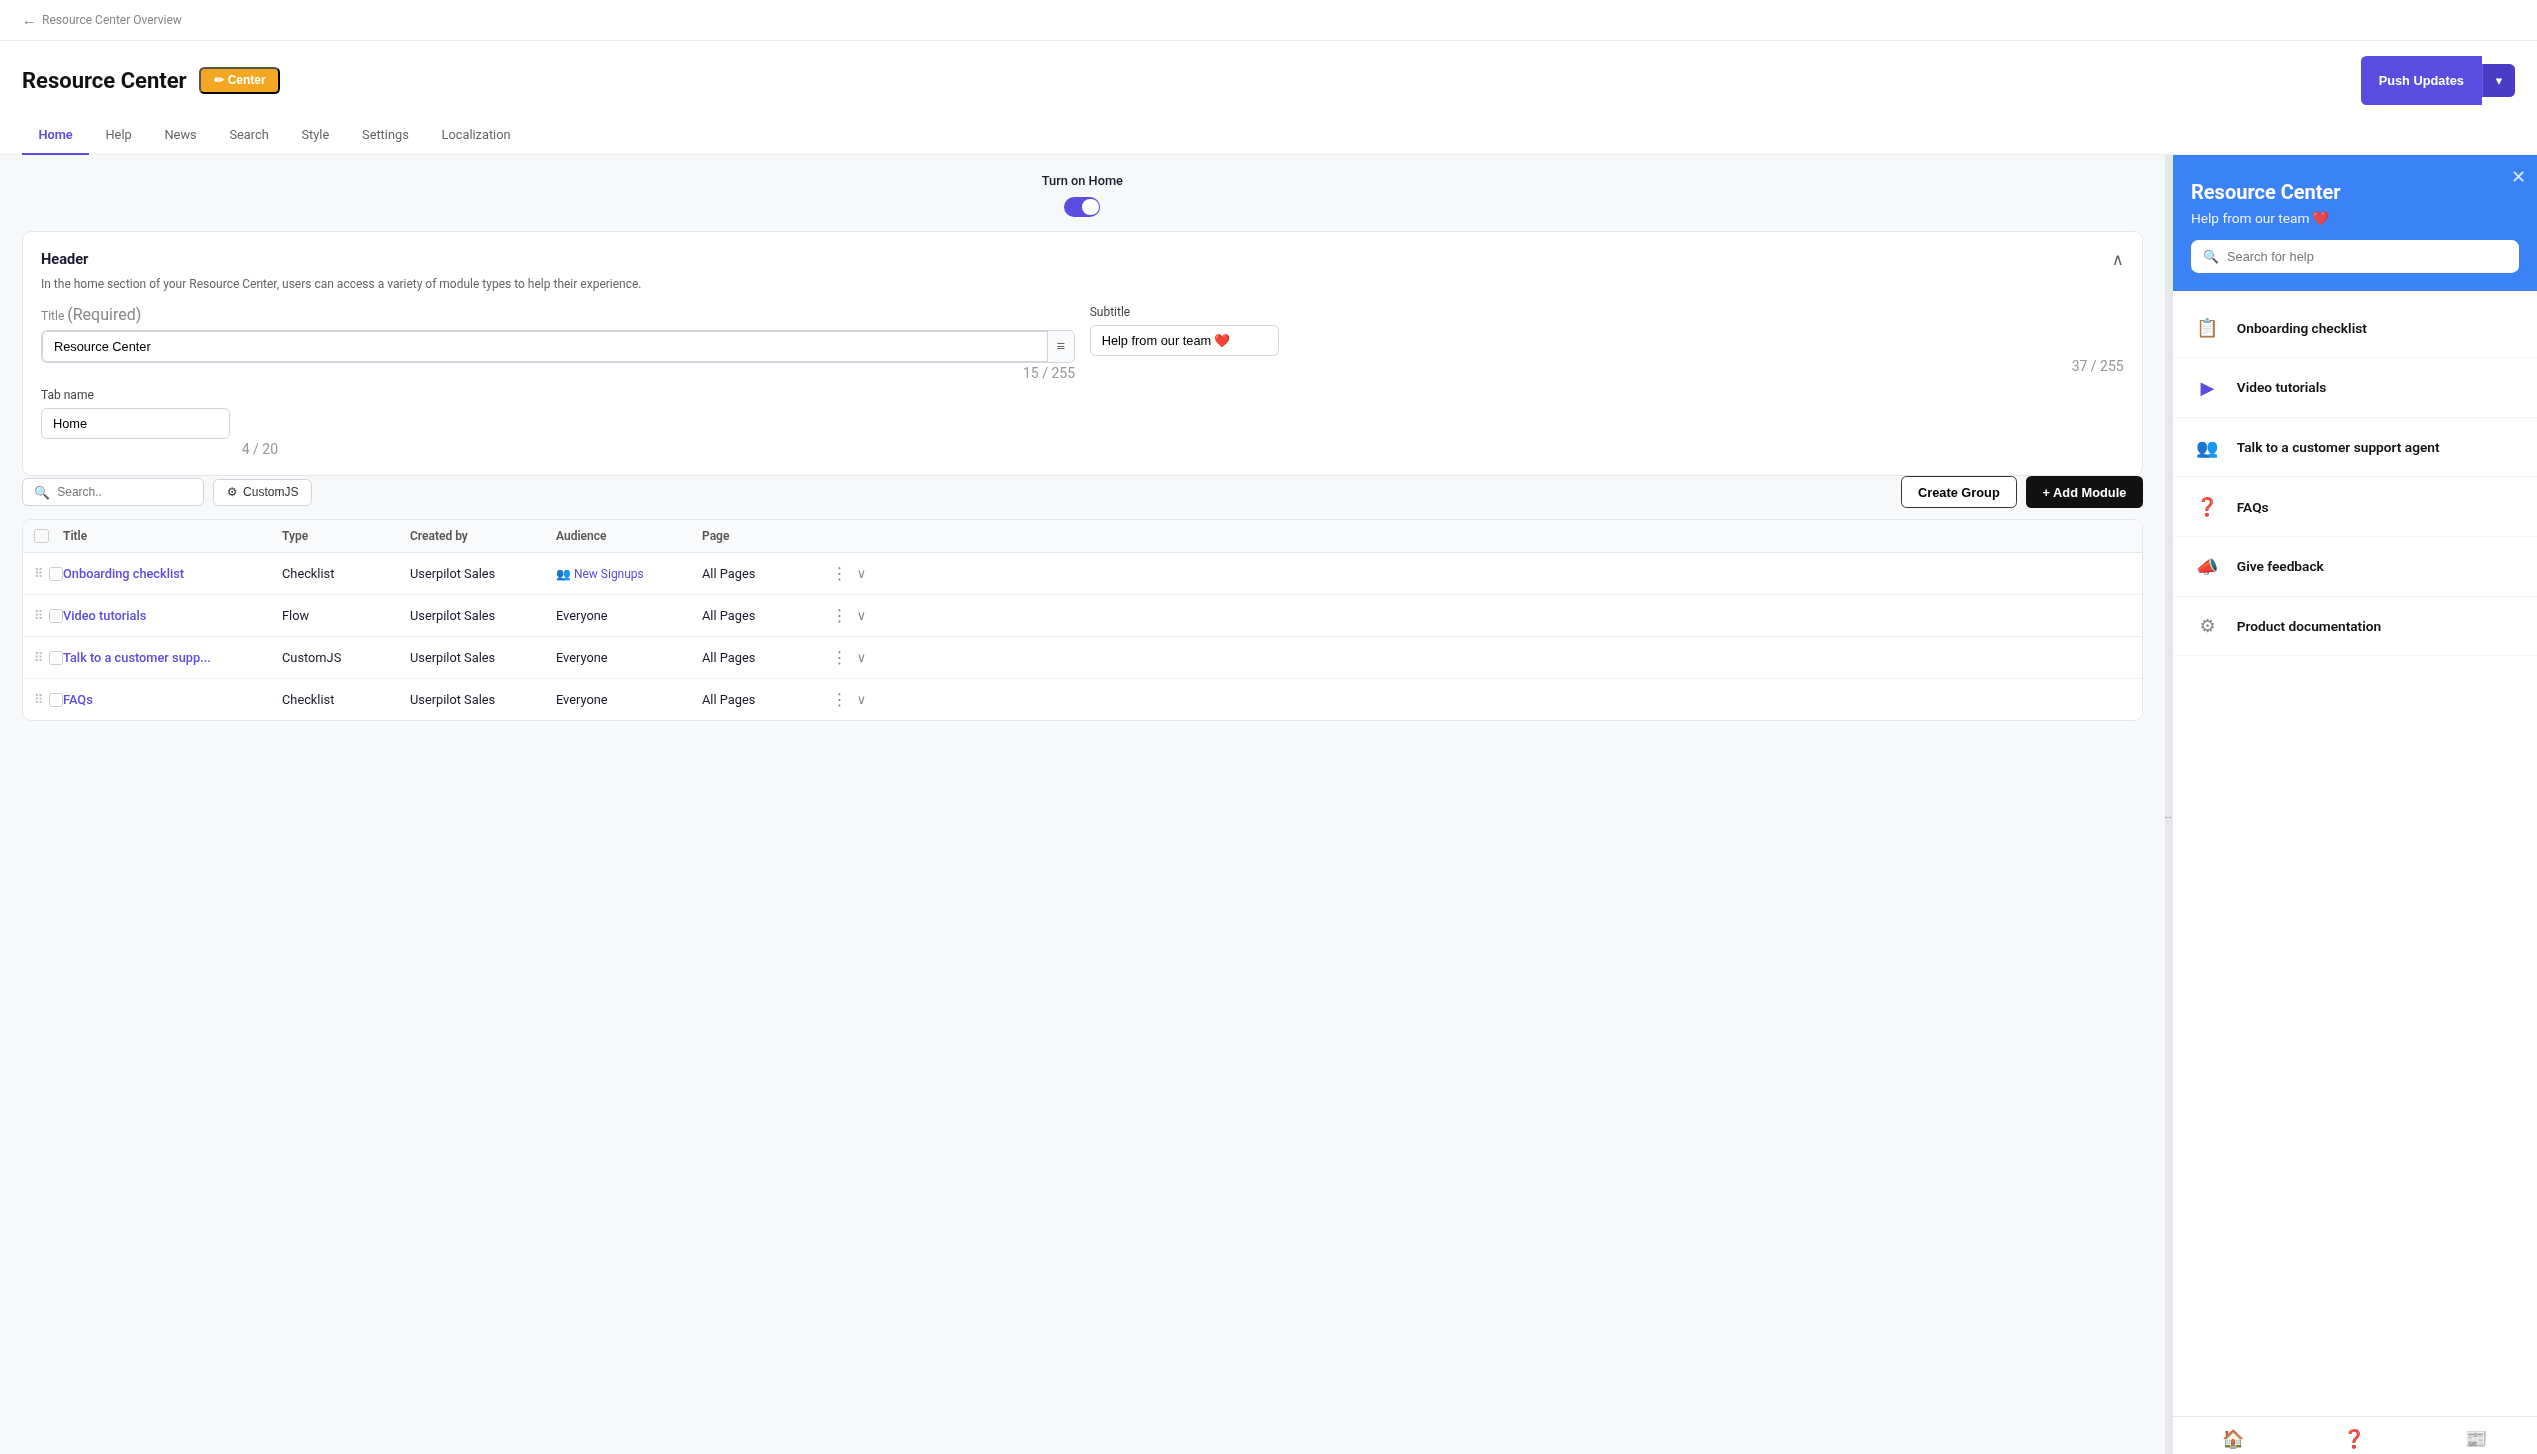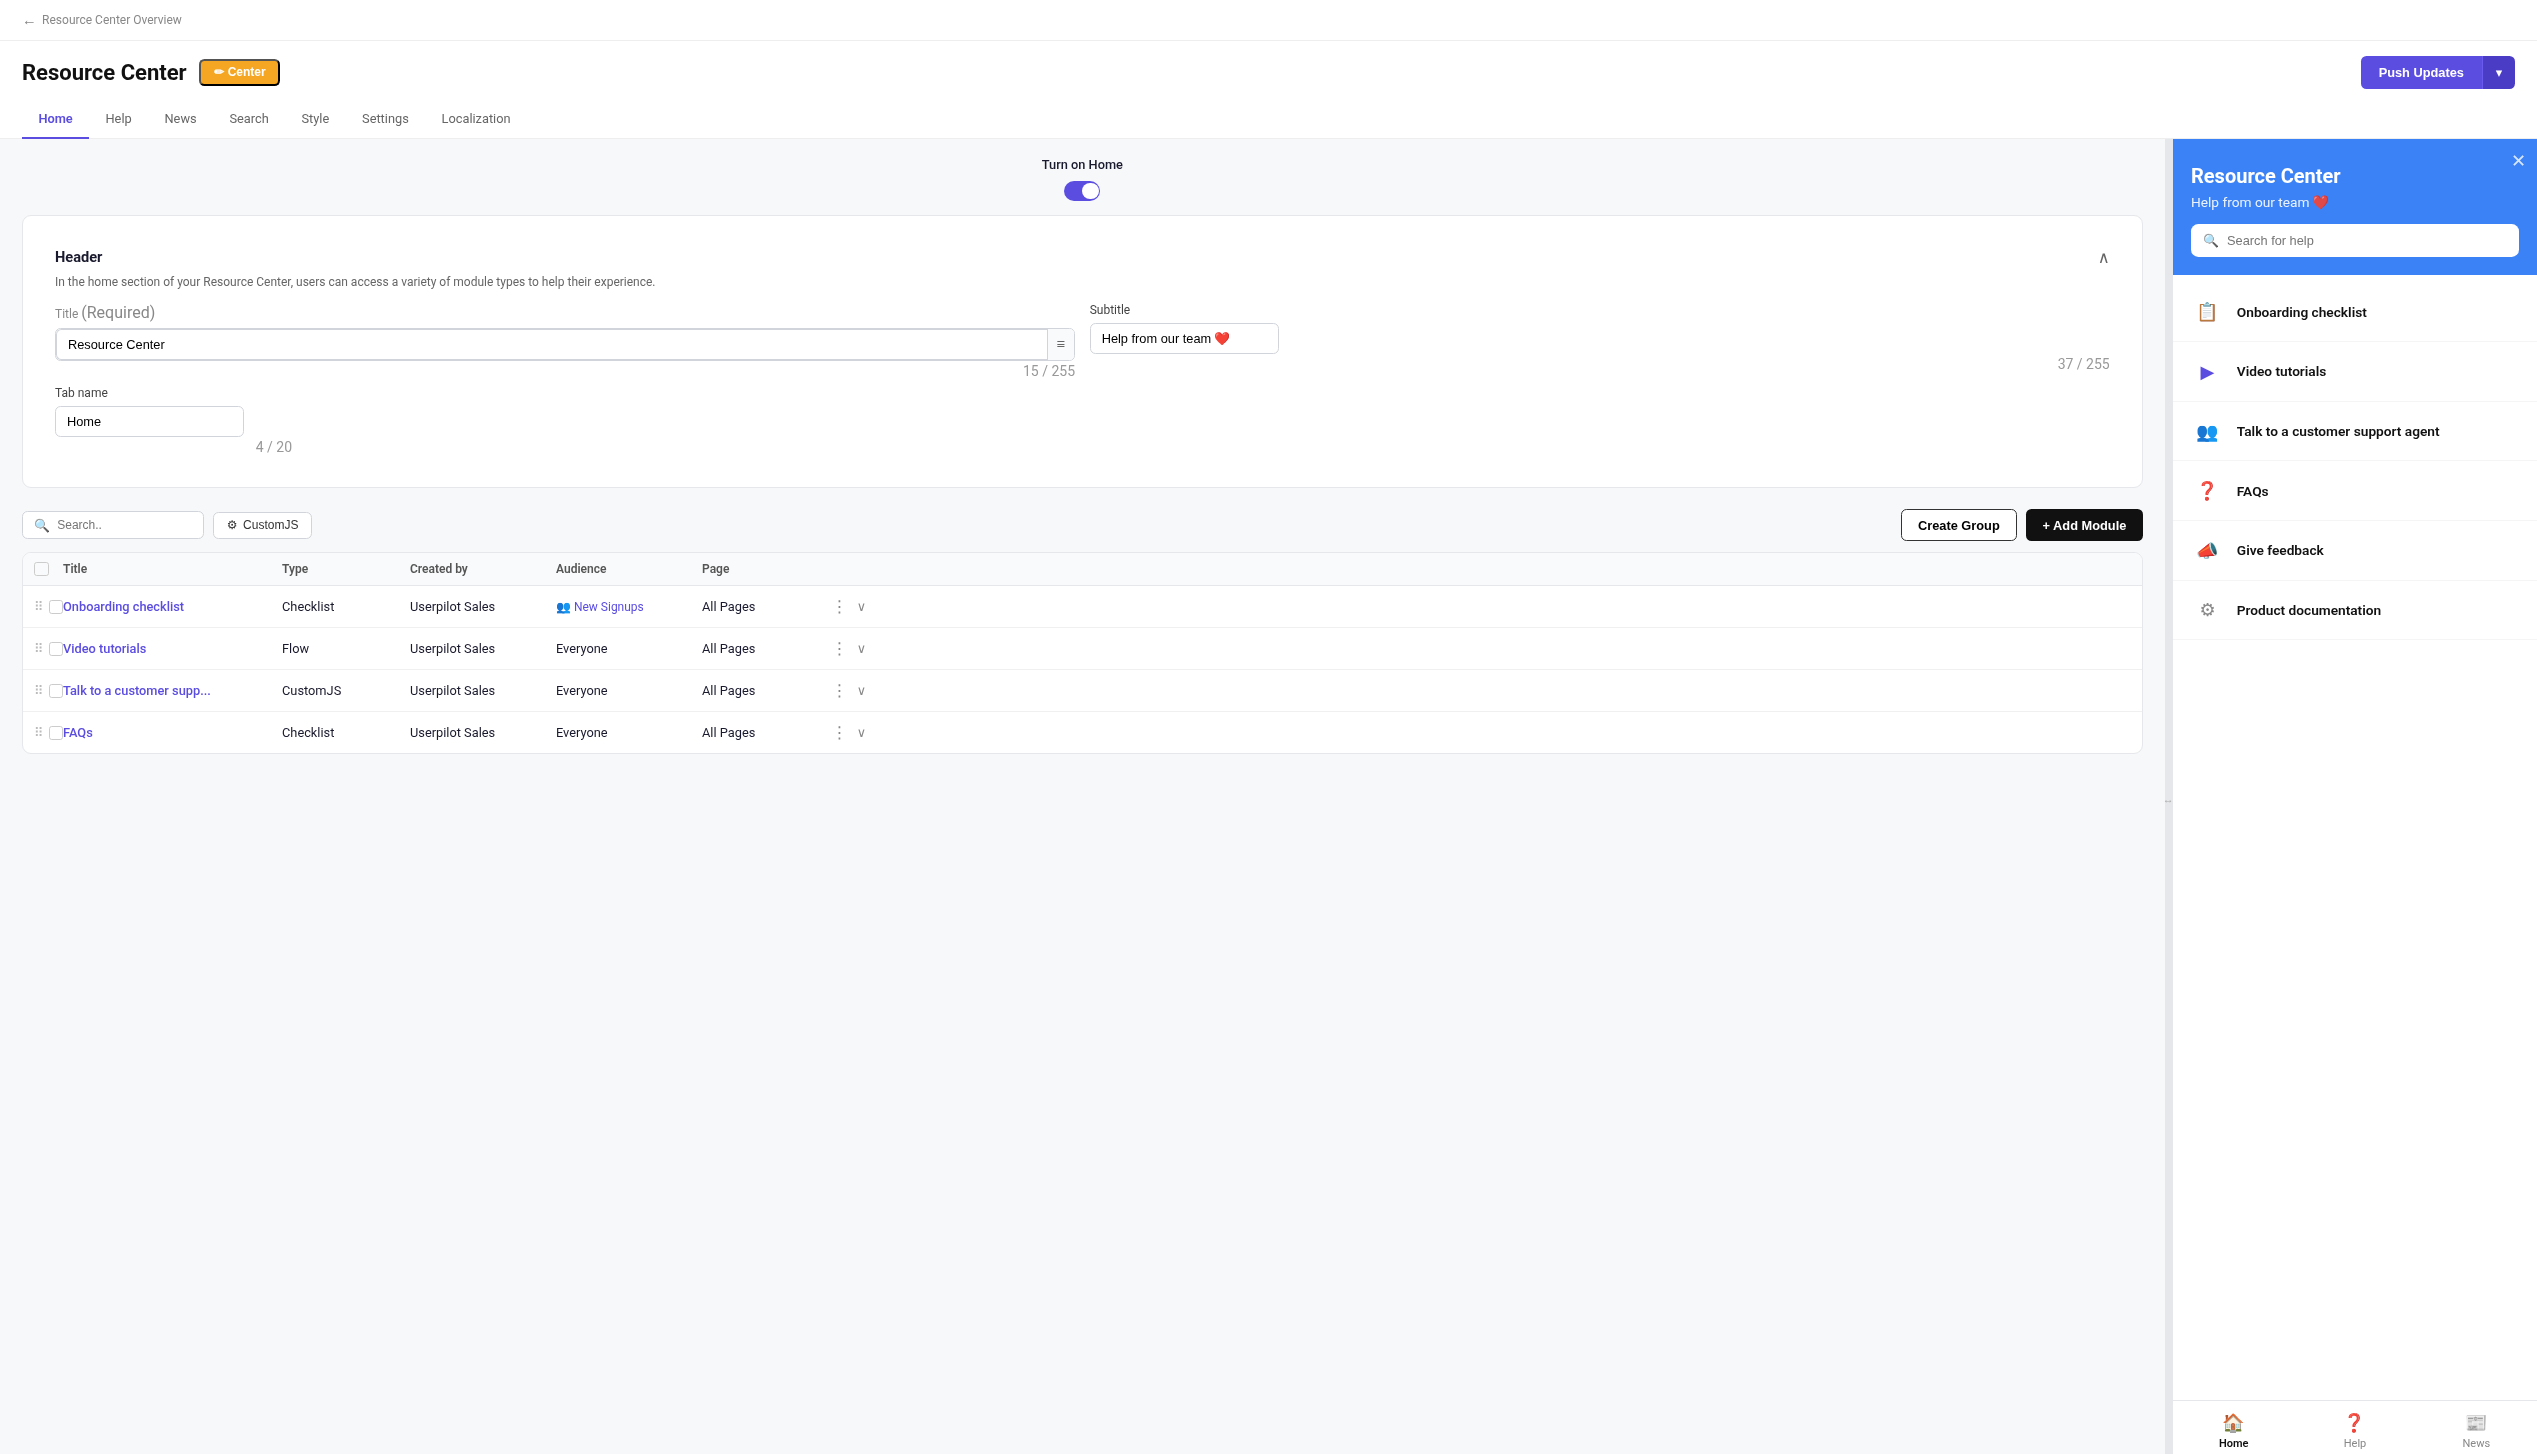--- a/index.html
+++ b/index.html
@@ -8,41 +8,41 @@
     
     .top-nav { display: flex; align-items: center; padding: 11px 22px; border-bottom: 0.9px solid #eee; gap: 11px; }
     .back-link { display: flex; align-items: center; gap: 5.5px; color: #888; font-size: 12px; cursor: pointer; text-decoration: none; }
     .back-arrow { font-size: 14.6px; }
 
     
     .header-row { display: flex; align-items: center; justify-content: space-between; padding: 14.6px 22px 0; }
     .page-title { font-size: 22px; font-weight: 700; color: #111; }
     .status-badge { background: #f5a623; color: #fff; border-radius: 5.5px; padding: 4.6px 12.8px; font-size: 12px; font-weight: 600; display: flex; align-items: center; gap: 5.5px; cursor: pointer; }
     .push-updates-btn { display: flex; align-items: center; }
-    .push-btn-main { background: #5b4de0; color: #fff; border: none; border-radius: 5.5px 0 0 5.5px; padding: 9px 18px; font-size: 12.8px; font-weight: 600; cursor: pointer; }
+    .push-btn-main { background: #5b4de0; color: #fff; border: none; border-radius: 5.5px 0 0 5.5px; padding: 17px 18px; font-size: 12.8px; font-weight: 600; cursor: pointer; }
     .push-btn-arrow { background: #4a3cc5; color: #fff; border: none; border-radius: 0 5.5px 5.5px 0; padding: 9px 12.8px; font-size: 12.8px; cursor: pointer; border-left: 0.9px solid #6a5aed; }
 
     
     .tabs { display: flex; gap: 0; padding: 0 22px; border-bottom: 0.9px solid #eee; margin-top: 11px; }
     .tab { padding: 11px 16.4px; font-size: 12.8px; color: #666; cursor: pointer; border-bottom: 2.7px solid transparent; margin-bottom: -0.9px; text-decoration: none; }
     .tab.active { color: #5b4de0; border-bottom-color: #5b4de0; font-weight: 600; }
 
     
     .main-layout { display: flex; height: calc(100vh - 132px); overflow: hidden; }
     .left-panel { flex: 1; overflow-y: auto; padding: 18px 22px; background: #f7f8fa; }
     .resize-handle { width: 7.3px; background: #e5e7eb; cursor: col-resize; display: flex; align-items: center; justify-content: center; color: #aaa; font-size: 11px; }
 
     
     .toggle-row { display: flex; align-items: center; gap: 9px; margin-bottom: 14.6px; flex-direction: column; }
     .toggle-label { font-size: 12.8px; font-weight: 500; }
     .toggle { width: 36px; height: 20px; background: #5b4de0; border-radius: 10px; position: relative; cursor: pointer; }
     .toggle-circle { width: 16.4px; height: 16.4px; background: #fff; border-radius: 50%; position: absolute; top: 1.8px; right: 1.8px; }
 
     
-    .card { background: #fff; border-radius: 9px; border: 0.9px solid #e5e7eb; padding: 32px; margin-bottom: 21px; }
+    .card { background: #fff; border-radius: 9px; border: 0.9px solid #e5e7eb; padding: 18px; margin-bottom: 0; }
     .card-header { display: flex; justify-content: space-between; align-items: flex-start; margin-bottom: 7.3px; }
     .card-title { font-size: 14.6px; font-weight: 700; }
     .card-desc { color: #666; font-size: 12px; margin-bottom: 14.6px; }
     .collapse-btn { background: none; border: none; cursor: pointer; color: #666; font-size: 16.4px; }
 
     .form-row { display: flex; gap: 14.6px; margin-bottom: 7.3px; }
     .form-group { flex: 1; }
     .form-label { font-size: 12px; color: #444; margin-bottom: 5.5px; display: block; }
     .form-label span { color: #888; font-weight: 400; }
     .input-wrapper { display: flex; border: 0.9px solid #d1d5db; border-radius: 5.5px; overflow: hidden; }

